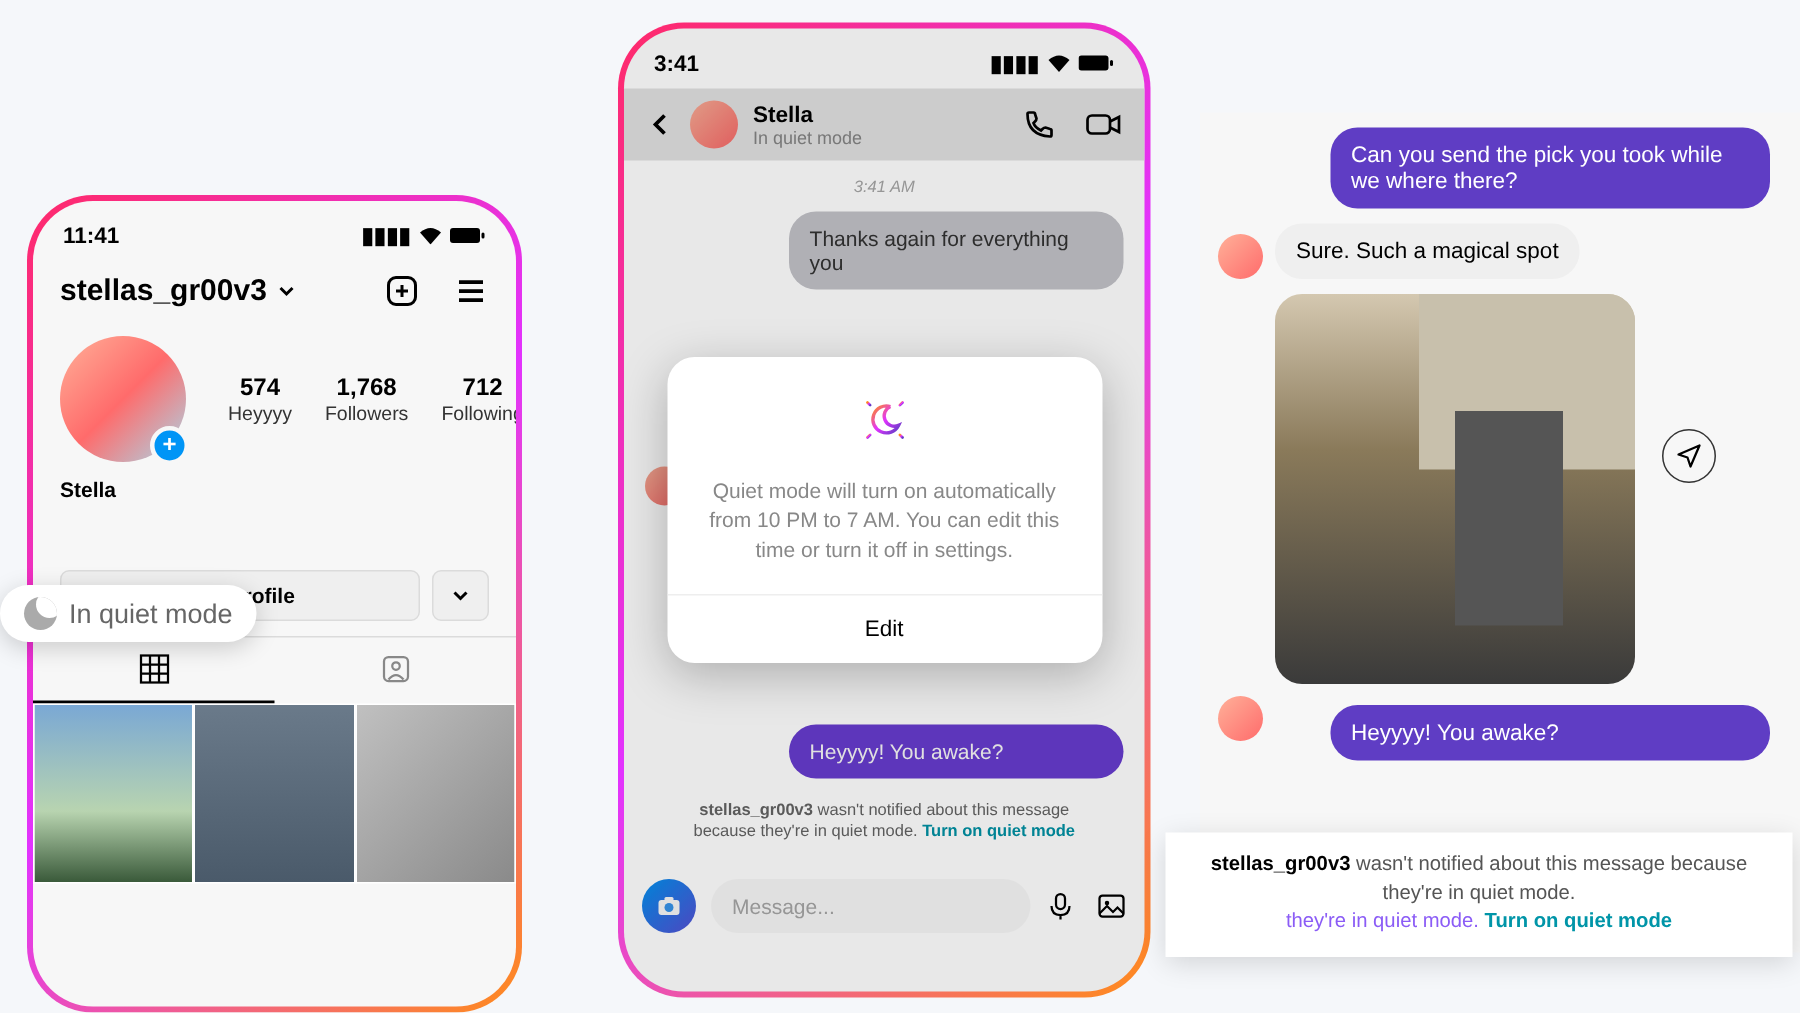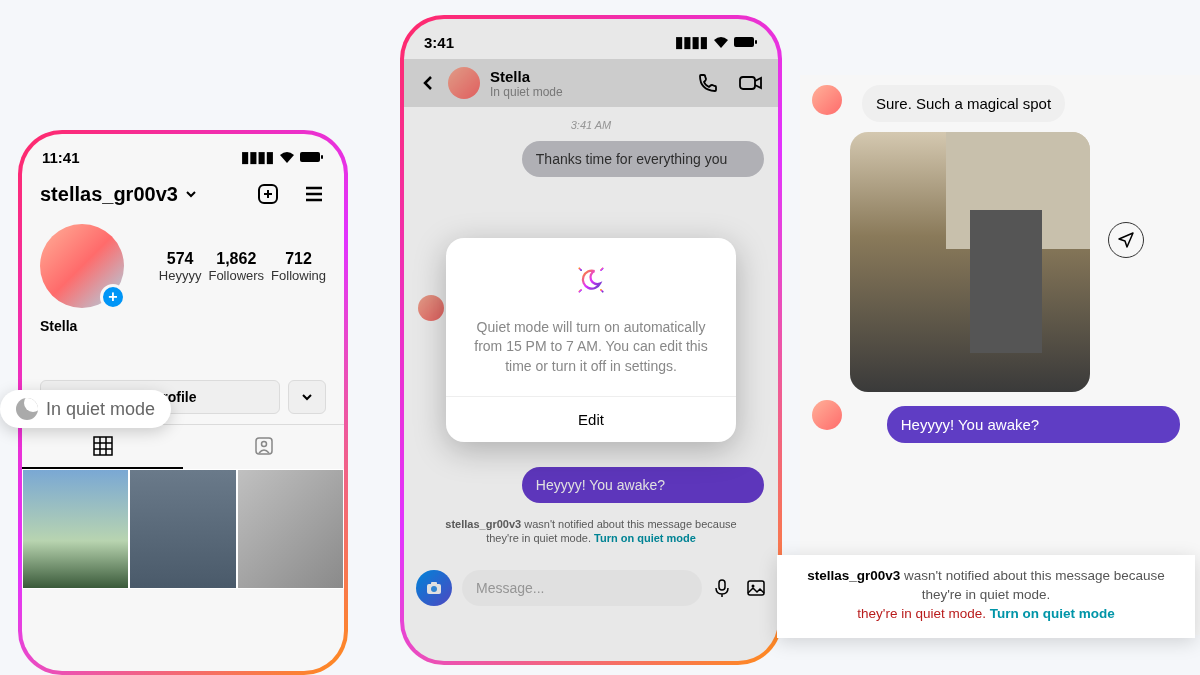--- a/index.html
+++ b/index.html
@@ -25,21 +25,21 @@
     .status-bar { display: flex; justify-content: space-between; align-items: center; padding: 14px 20px 8px; font-weight: 600; font-size: 15px; }
     .status-icons { display: flex; gap: 5px; align-items: center; }
 
     .profile-header { display: flex; justify-content: space-between; align-items: center; padding: 8px 18px; }
     .username-row { display: flex; align-items: center; gap: 6px; font-size: 20px; font-weight: 700; }
 
     .profile-stats-row { display: flex; align-items: center; padding: 10px 18px; gap: 28px; }
     .avatar-wrap { position: relative; }
     .avatar { width: 84px; height: 84px; border-radius: 50%; background: linear-gradient(135deg, #ffb199, #ff6b6b, #a8d8ea); }
     .avatar-badge { position: absolute; right: -2px; bottom: -2px; width: 26px; height: 26px; background: #0095f6; border: 3px solid #f7f7f7; border-radius: 50%; display: flex; align-items: center; justify-content: center; color: #fff; font-weight: 700; font-size: 16px; }
-    .stats { display: flex; gap: 7px; flex: 1; justify-content: flex-end; }
+    .stats { display: flex; gap: 22px; flex: 1; justify-content: flex-start; }
     .stat { text-align: center; }
     .stat-num { font-weight: 700; font-size: 16px; }
     .stat-lbl { font-size: 13px; color: #333; }
 
     .display-name { padding: 0 18px; font-size: 14px; font-weight: 600; }
 
     .quiet-pill-float {
       position: absolute;
       left: 0px; top: 390px;
       background: #fff; border-radius: 22px;
@@ -58,21 +58,21 @@
     .tab { flex: 1; padding: 10px; display: flex; justify-content: center; border-bottom: 2px solid transparent; }
     .tab.active { border-bottom-color: #000; }
 
     .grid-row { display: flex; height: 120px; }
     .grid-cell { flex: 1; border: 1px solid #fff; }
     .gc1 { background: linear-gradient(180deg, #7aa8d4 0%, #b8d4b0 60%, #3a5a3a 100%); }
     .gc2 { background: linear-gradient(180deg, #6a7a8a 0%, #4a5a6a 100%); }
     .gc3 { background: linear-gradient(135deg, #c0c0c0 0%, #8a8a8a 100%); }
 
     
-    .phone2 { left: 400px; top: 15px; width: 382px; height: 650px; }
+    .phone2 { left: 412px; top: 15px; width: 355px; height: 650px; }
     .phone2 .phone-inner { width: 100%; height: 100%; background: #e8e8e8; }
     .phone2 .phone-inner::before {
       content: ''; position: absolute; top: 0; left: 0; right: 0; bottom: 0;
       background: transparent; z-index: 1;
     }
 
     .chat-header { display: flex; align-items: center; padding: 8px 14px; gap: 10px; position: relative; background: #e8e8e8; }
     .back-arrow { font-size: 22px; }
     .chat-avatar { width: 32px; height: 32px; border-radius: 50%; background: linear-gradient(135deg, #ffb199, #ff6b6b); }
     .chat-title { flex: 1; }
@@ -107,21 +107,21 @@
 
     .composer { display: flex; align-items: center; gap: 10px; padding: 8px 12px; }
     .composer-cam { width: 36px; height: 36px; border-radius: 50%; background: linear-gradient(135deg, #0095f6, #5851db); display: flex; align-items: center; justify-content: center; color: #fff; font-size: 16px; }
     .composer-input { flex: 1; background: #fff; border-radius: 20px; padding: 10px 14px; color: #aaa; font-size: 14px; }
     .composer-icons { display: flex; gap: 14px; font-size: 18px; }
 
     
     .phone3-area { position: absolute; right: 0; top: 75px; width: 400px; height: 560px; background: #f7f7f7; overflow: hidden; }
     .phone3-content { padding: 10px 12px; }
     .p3-bubble-out { background: #5f3dc4; color: #fff; border-radius: 18px; padding: 10px 14px; margin: 0 8px 10px auto; max-width: 78%; font-size: 15px; }
-    .p3-row-in { display: flex; gap: 20px; margin-bottom: 10px; }
+    .p3-row-in { display: flex; align-items: flex-end; gap: 8px; margin-bottom: 10px; }
     .p3-avatar { width: 30px; height: 30px; border-radius: 50%; background: linear-gradient(135deg, #ffb199, #ff6b6b); flex-shrink: 0; }
     .p3-bubble-in { background: #efefef; border-radius: 18px; padding: 10px 14px; font-size: 15px; }
     .p3-photo-wrap { display: flex; gap: 8px; align-items: flex-start; }
     .p3-photo { width: 240px; height: 260px; border-radius: 18px; background: linear-gradient(180deg, #d4c8b0 0%, #8a7a5a 40%, #3a3a3a 100%); position: relative; overflow: hidden; margin-left: 38px; }
     .p3-photo::before { content: ''; position: absolute; top: 0; left: 40%; width: 60%; height: 45%; background: #c8c0ac; }
     .p3-photo::after { content: ''; position: absolute; top: 30%; left: 50%; width: 30%; height: 55%; background: #555; }
     .share-btn { width: 36px; height: 36px; border-radius: 50%; border: 1.5px solid #333; display: flex; align-items: center; justify-content: center; margin-top: 90px; margin-left: 10px; }
     .p3-avatar2 { width: 30px; height: 30px; border-radius: 50%; background: linear-gradient(135deg, #ffb199, #ff6b6b); margin-top: 8px; }
 
     .notice-float {
@@ -188,21 +188,21 @@
       <div class="avatar-wrap">
         <div class="avatar"></div>
         <div class="avatar-badge">+</div>
       </div>
       <div class="stats">
         <div class="stat">
           <div class="stat-num">574</div>
           <div class="stat-lbl">Heyyyy</div>
         </div>
         <div class="stat">
-          <div class="stat-num">1,862</div>
+          <div class="stat-num">1,768</div>
           <div class="stat-lbl">Followers</div>
         </div>
         <div class="stat">
           <div class="stat-num">712</div>
           <div class="stat-lbl">Following</div>
         </div>
       </div>
     </div>
     <div class="display-name">Stella</div>
     <div class="edit-profile-row">
@@ -281,21 +281,21 @@
         <span>
               <svg width="26" height="24" viewBox="0 0 26 24">
                 <rect x="2" y="6" width="15" height="12" rx="3" fill="none" stroke="#000" stroke-width="1.8"></rect>
                 <path d="M17 10 L23 7 V17 L17 14" fill="none" stroke="#000" stroke-width="1.8"></path>
               </svg>
             </span>
       </div>
     </div>
     <div class="chat-body">
       <div class="chat-time">3:41 AM</div>
-      <div class="bubble-out">Thanks time for everything you</div>
+      <div class="bubble-out">Thanks again for everything you</div>
       <div style="height:90px"></div>
       <div><span class="chat-avatar-small"></span><span class="bubble-in" style="display:inline-block">Sur</span></div>
       <div style="height:140px"></div>
       <div class="bubble-purple">Heyyyy! You awake?</div>
       <div class="quiet-notice-small">
         <b>stellas_gr00v3</b><span> wasn't notified about this message because they're in quiet mode. </span><span class="link">Turn on quiet mode</span>
       </div>
     </div>
     <div class="composer">
       <div class="composer-cam">
@@ -343,29 +343,30 @@
                 <line x1="38" y1="20" x2="35" y2="20"></line>
                   <line x1="7" y1="7" x2="9" y2="9"></line>
                 <line x1="2" y1="20" x2="5" y2="20"></line>
                   <line x1="7" y1="33" x2="9" y2="31"></line>
                 <line x1="20" y1="38" x2="20" y2="35"></line>
                   <line x1="33" y1="33" x2="31" y2="31"></line>
               </g>
             </svg>
           </span>
         </div>
-        <div class="modal-body">Quiet mode will turn on automatically from 15 PM to 7 AM. You can edit this time or turn it off in settings.</div>
+        <div class="modal-body">Quiet mode will turn on automatically from 10 PM to 7 AM. You can edit this time or turn it off in settings.</div>
         <div class="modal-btn">Edit</div>
       </div>
     </div>
   </div>
 </div>
 
 <div class="phone3-area">
   <div class="phone3-content">
+    <div class="p3-bubble-out">Can you send the pick you took while we where there?</div>
     <div class="p3-row-in">
       <div class="p3-avatar"></div>
       <div class="p3-bubble-in">Sure. Such a magical spot</div>
     </div>
     <div class="p3-photo-wrap">
       <div class="p3-photo"></div>
       <div class="share-btn">
         <svg width="18" height="18" viewBox="0 0 18 18">
             <path d="M2 8 L16 2 L10 16 L8 10 Z" fill="none" stroke="#000" stroke-width="1.5" stroke-linejoin="round"></path>
           </svg>
@@ -395,14 +396,14 @@
             <rect x="2" y="3" width="16" height="14" rx="2" fill="none" stroke="#000" stroke-width="1.5"></rect>
             <circle cx="7" cy="8" r="1.5" fill="#000"></circle>
             <path d="M2 15 L7 10 L11 14 L14 11 L18 15" fill="none" stroke="#000" stroke-width="1.5"></path>
           </svg>
         </span>
     </div>
   </div>
 </div>
 
 <div class="notice-float">
-  <b>stellas_gr00v3</b><span> wasn't notified about this message because they're in quiet mode. </span><br><span style="color:#b91c1c">they're in quiet mode. </span><span class="link">Turn on quiet mode</span>
+  <b>stellas_gr00v3</b><span> wasn't notified about this message because they're in quiet mode. </span><br><span style="color:#8b5cf6">they're in quiet mode. </span><span class="link">Turn on quiet mode</span>
 </div>
 
 </body></html>

